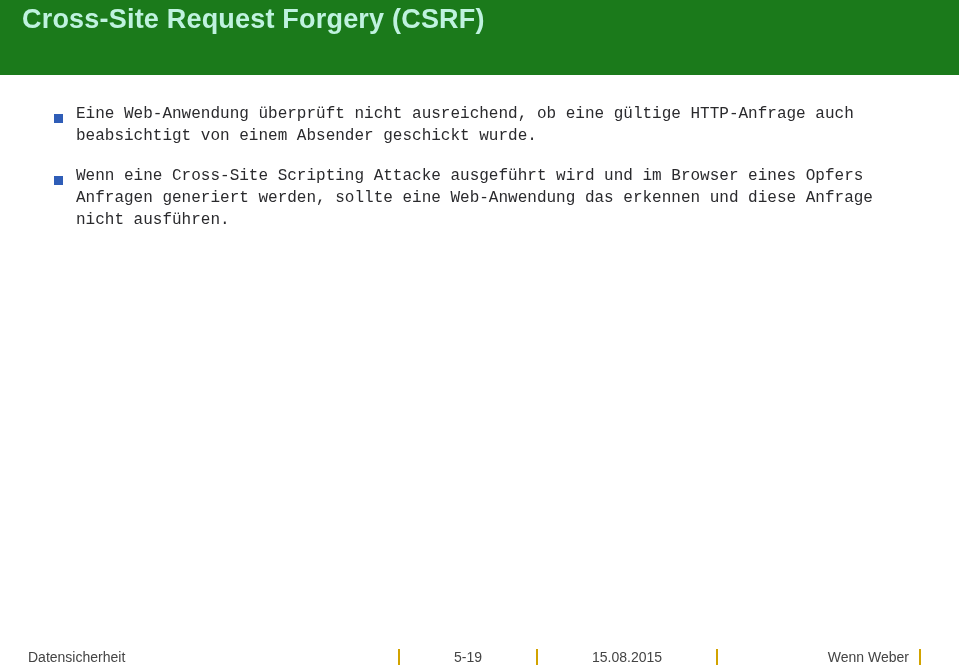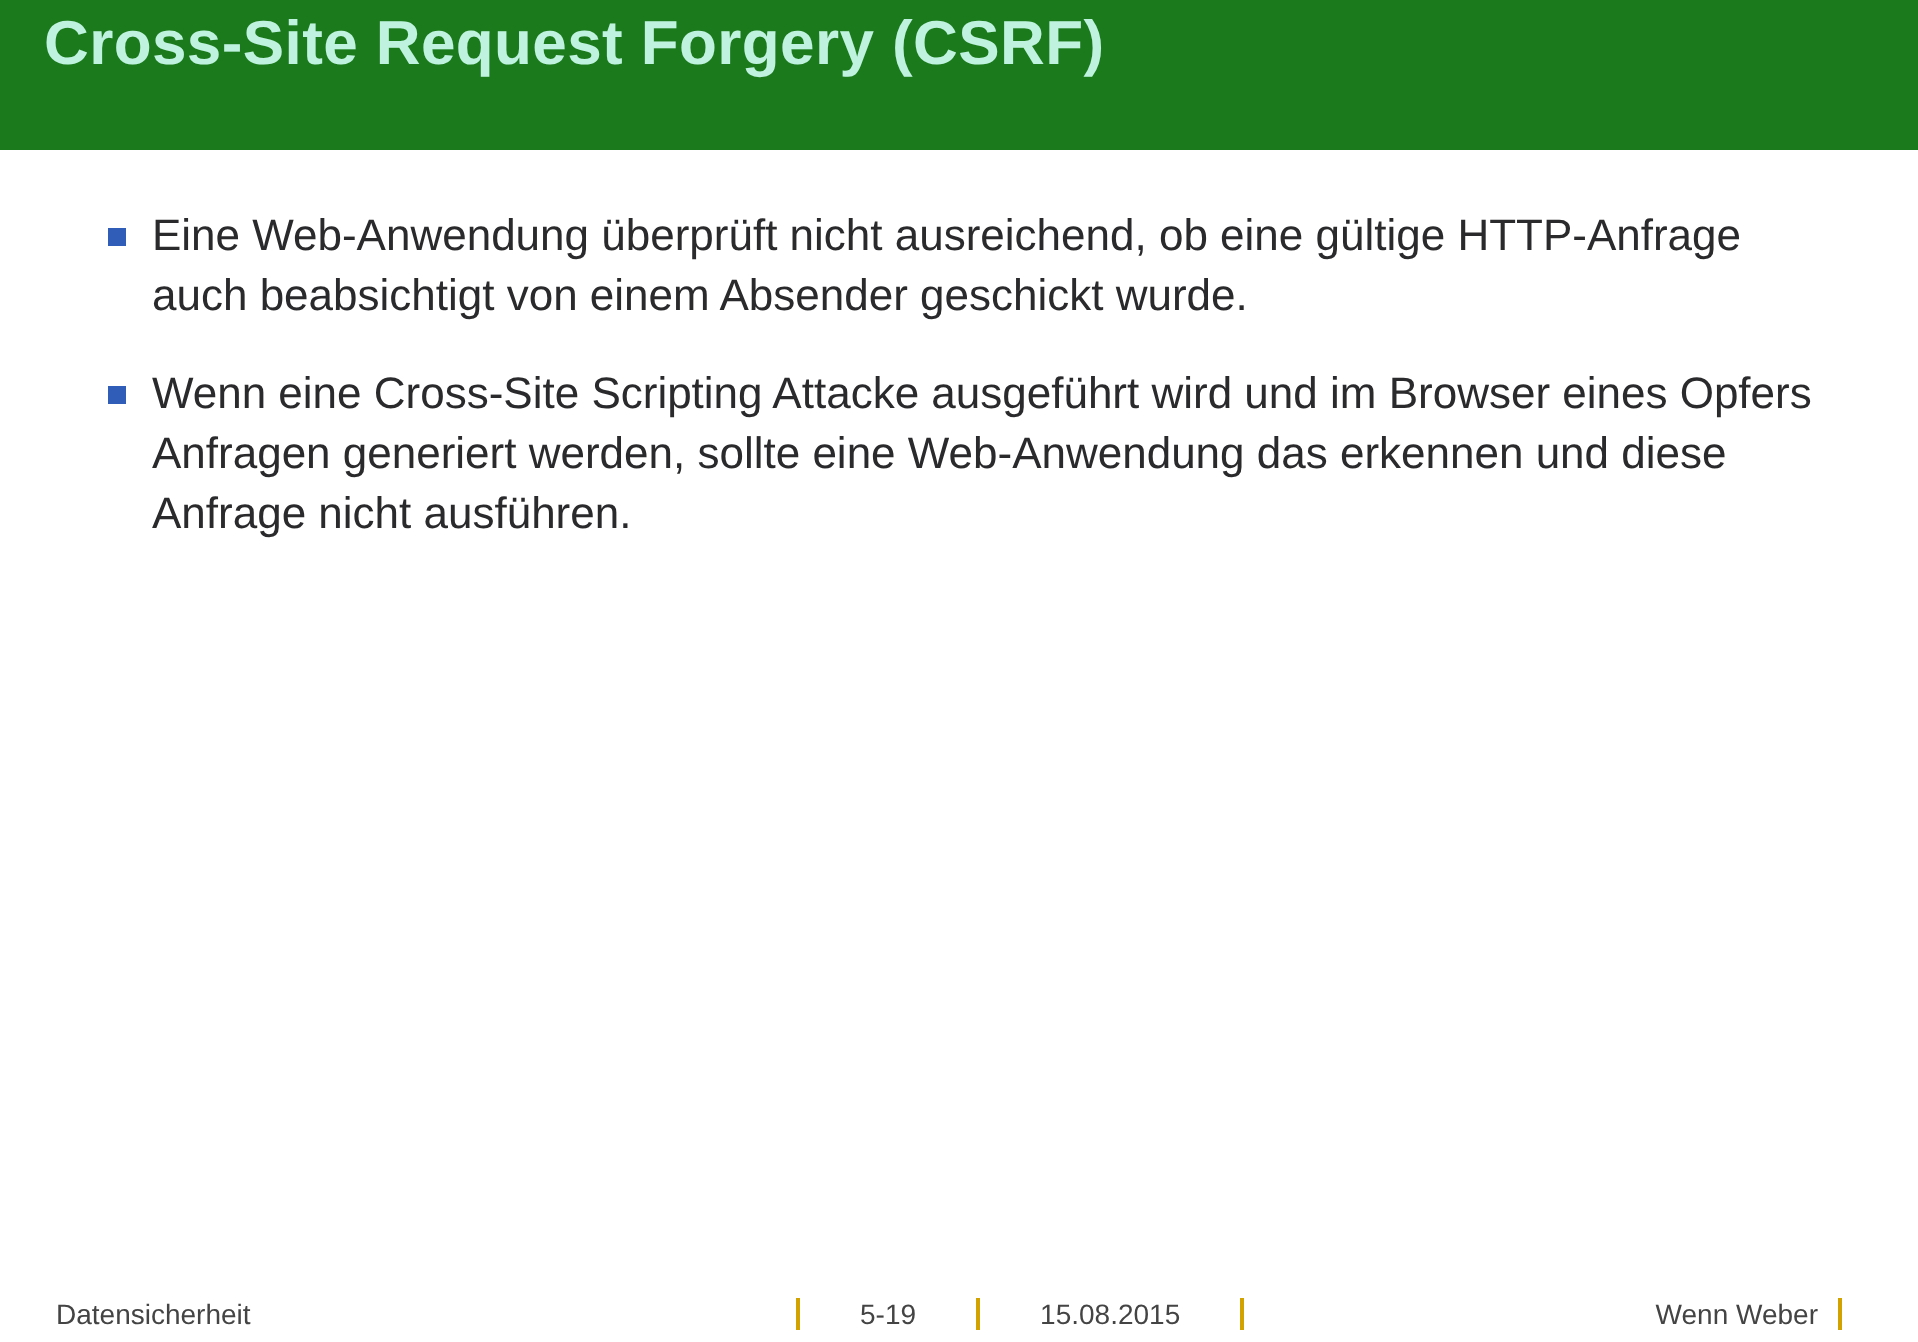--- a/index.html
+++ b/index.html
@@ -15,40 +15,41 @@
   .header {
     background: #1b7a1b;
     height: 75px;
     padding: 0 22px;
     display: flex;
     align-items: flex-start;
   }
   .header h1 {
     margin: 0;
     padding-top: 4px;
-    font-size: 31px;
+    font-size: 27px;
     font-weight: 700;
     color: #bff2df;
     letter-spacing: 0.2px;
   }
   .content {
     padding: 28px 40px 0 50px;
   }
   ul.bullets {
     list-style: none;
     padding: 0;
     margin: 0;
   }
   ul.bullets > li {
     position: relative;
     padding-left: 26px;
-    font-size: 22px;
+    font-size: 16px;
     line-height: 1.38;
     color: #2a2a2d;
     margin-bottom: 18px;
+    font-family: Liberation Mono, monospace;
   }
   ul.bullets > li::before {
     content: "";
     position: absolute;
     left: 4px;
     top: 11px;
     width: 9px;
     height: 9px;
     background: #2f5db7;
   }
@@ -64,21 +65,21 @@
     color: #444;
   }
   .f-left {
     flex: 0 0 360px;
     display: flex;
     align-items: center;
   }
   .f-center {
     flex: 0 0 auto;
     display: flex;
-    gap: 20px;
+    gap: 44px;
   }
   .f-right {
     flex: 1;
     display: flex;
     justify-content: flex-end;
     align-items: center;
   }
   .sep {
     display: inline-block;
     width: 2px;

